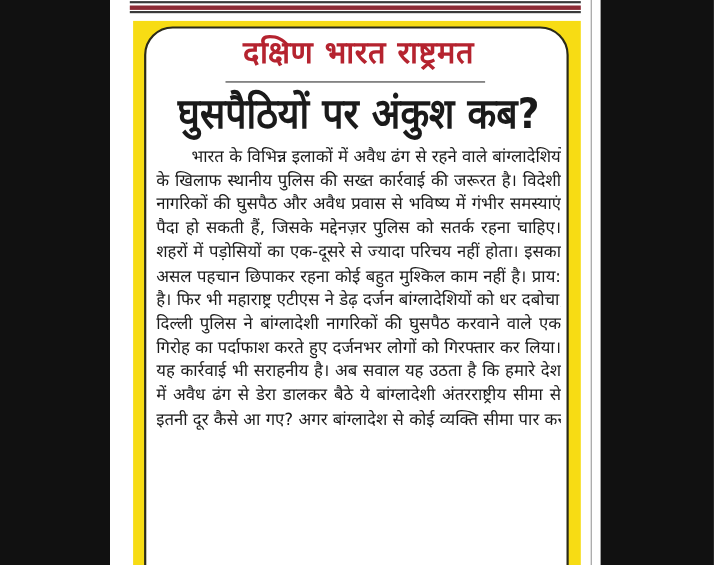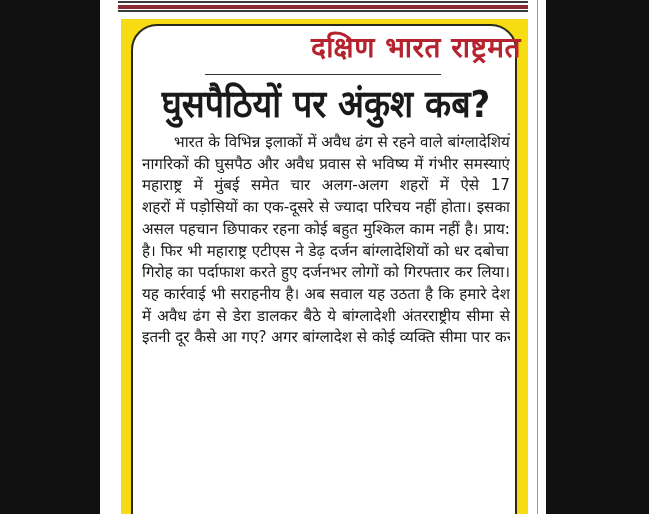--- a/index.html
+++ b/index.html
@@ -28,21 +28,21 @@
     background:#f7dc14;
   }
   .box {
     position:absolute; left:131px; top:24px; width:386px; height:520px;
     background:#ffffff;
     border:2px solid #2a2a1a;
     border-radius:26px 26px 0 0;
     box-sizing:border-box;
   }
   .masthead {
-    position:absolute; left:131px; top:30px; width:390px; text-align:right;
+    position:absolute; left:131px; top:30px; width:390px; text-align:center;
     color:#b5232f; font-weight:bold; font-size:28px; line-height:36px;
     letter-spacing:0.5px;
   }
   .masthead-rule {
     position:absolute; left:205px; top:74px; width:236px; height:1px; background:#333;
   }
   .headline {
     position:absolute; left:131px; top:78px; width:390px; text-align:center;
     color:#1a1a1a; font-weight:bold; font-size:34px; line-height:46px;
     transform:scaleY(1.12); transform-origin:top center;
@@ -69,23 +69,25 @@
 
 <div class="yellow-frame"></div>
 <div class="box"></div>
 
 <div class="masthead">दक्षिण भारत राष्ट्रमत</div>
 <div class="masthead-rule"></div>
 <div class="headline">घुसपैठियों पर अंकुश कब?</div>
 
 <div class="body-text">
   <span class="line indent">भारत के विभिन्न इलाकों में अवैध ढंग से रहने वाले बांग्लादेशियों</span>
+  <span class="line">के खिलाफ स्थानीय पुलिस की सख्त कार्रवाई की जरूरत है। विदेशी</span>
   <span class="line">नागरिकों की घुसपैठ और अवैध प्रवास से भविष्य में गंभीर समस्याएं</span>
-  <span class="line">महाराष्ट्र में मुंबई समेत चार अलग-अलग शहरों में ऐसे 17</span>
+  <span class="line">पैदा हो सकती हैं, जिसके मद्देनज़र पुलिस को सतर्क रहना चाहिए।</span>
   <span class="line">शहरों में पड़ोसियों का एक-दूसरे से ज्यादा परिचय नहीं होता। इसका</span>
   <span class="line">असल पहचान छिपाकर रहना कोई बहुत मुश्किल काम नहीं है। प्राय:</span>
   <span class="line">है। फिर भी महाराष्ट्र एटीएस ने डेढ़ दर्जन बांग्लादेशियों को धर दबोचा,</span>
+  <span class="line">दिल्ली पुलिस ने बांग्लादेशी नागरिकों की घुसपैठ करवाने वाले एक</span>
   <span class="line">गिरोह का पर्दाफाश करते हुए दर्जनभर लोगों को गिरफ्तार कर लिया।</span>
   <span class="line">यह कार्रवाई भी सराहनीय है। अब सवाल यह उठता है कि हमारे देश</span>
   <span class="line">में अवैध ढंग से डेरा डालकर बैठे ये बांग्लादेशी अंतरराष्ट्रीय सीमा से</span>
   <span class="line">इतनी दूर कैसे आ गए? अगर बांग्लादेश से कोई व्यक्ति सीमा पार कर</span>
 
 </div>
 
 </body></html>

